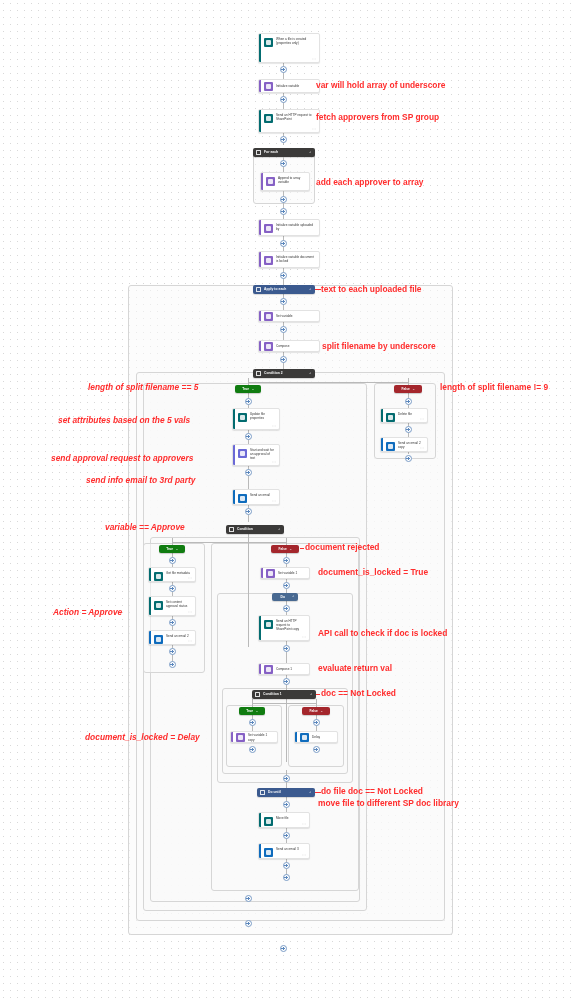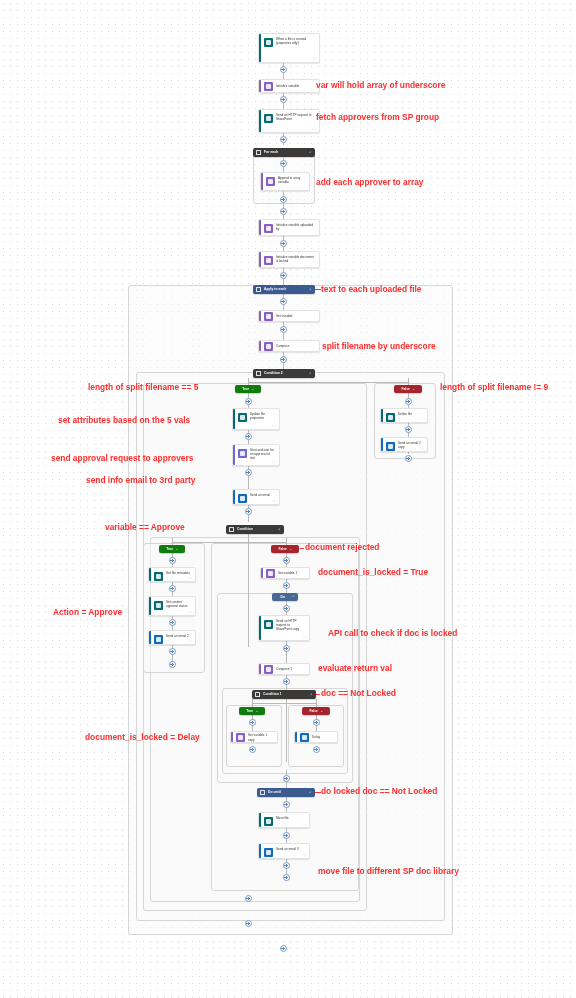--- a/index.html
+++ b/index.html
@@ -106,21 +106,21 @@
   
   .note {
     position:absolute;
     color:#ff2d2d;
     font-size:8.4px;
     line-height:10px;
     font-weight:bold;
     white-space:nowrap;
     font-family:"Liberation Sans", sans-serif;
   }
-  .note.r { text-align:right; }
+  .note.r { text-align:right;font-style:italic; }
   
   .lead { position:absolute; height:1.4px; background:#ff2d2d; }
 </style>
 </head>
 <body>
 
 <div id="canvas"></div>
 
 <div class="scope" style="left:128px; top:285px; width:325px; height:650px;"></div>
 <div class="scope" style="left:136px; top:372px; width:309px; height:549px;"></div>
@@ -403,21 +403,21 @@
 <div class="plus" style="left:282.5px; top:605px;"></div>
 
 <div class="card" style="left:258px; top:615px; width:52px; height:26px;">
   <div class="accent" style="background:#036c70;"></div>
   <div class="body">
     <div class="ico" style="background:#036c70;"></div>
     <div class="lbl">Send an HTTP request to SharePoint copy</div>
     <div class="ellip">⋯</div>
   </div>
 </div>
-<div class="note" style="left:328px; top:628px;">API call to check if doc is locked</div>
+<div class="note" style="left:318px; top:628px;">API call to check if doc is locked</div>
 <div class="plus" style="left:282.5px; top:645px;"></div>
 
 <div class="card" style="left:258px; top:663px; width:52px; height:12px;">
   <div class="accent" style="background:#8661c5;"></div>
   <div class="body" style="align-items:center;">
     <div class="ico" style="background:#8661c5; margin-top:0;"></div>
     <div class="lbl">Compose 1</div>
   </div>
 </div>
 <div class="note" style="left:318px; top:663px;">evaluate return val</div>
@@ -462,32 +462,32 @@
 </div>
 <div class="plus" style="left:312.5px; top:746px;"></div>
 <div class="plus" style="left:282.5px; top:775px;"></div>
 
 <div class="hdr" style="left:257px; top:788px; width:58px; height:9px; background:#3b5a8f;">
   <div class="hico"></div>
   <div class="hlbl">Do until</div>
   <div class="chev">^</div>
 </div>
 <div class="lead" style="left:315px; top:792px; width:6px;"></div>
-<div class="note" style="left:321px; top:786px;">do locked doc == Not Locked</div>
+<div class="note" style="left:321px; top:786px;">do file doc == Not Locked</div>
 <div class="plus" style="left:282.5px; top:801px;"></div>
 
 <div class="card" style="left:258px; top:812px; width:52px; height:16px;">
   <div class="accent" style="background:#036c70;"></div>
   <div class="body">
     <div class="ico" style="background:#036c70;"></div>
     <div class="lbl">Move file</div>
     <div class="ellip">⋯</div>
   </div>
 </div>
-<div class="note" style="left:318px; top:866px;">move file to different SP doc library</div>
+<div class="note" style="left:318px; top:798px;">move file to different SP doc library</div>
 <div class="plus" style="left:282.5px; top:832px;"></div>
 
 <div class="card" style="left:258px; top:843px; width:52px; height:16px;">
   <div class="accent" style="background:#0f6cbd;"></div>
   <div class="body">
     <div class="ico" style="background:#0f6cbd;"></div>
     <div class="lbl">Send an email 3</div>
     <div class="ellip">⋯</div>
   </div>
 </div>

